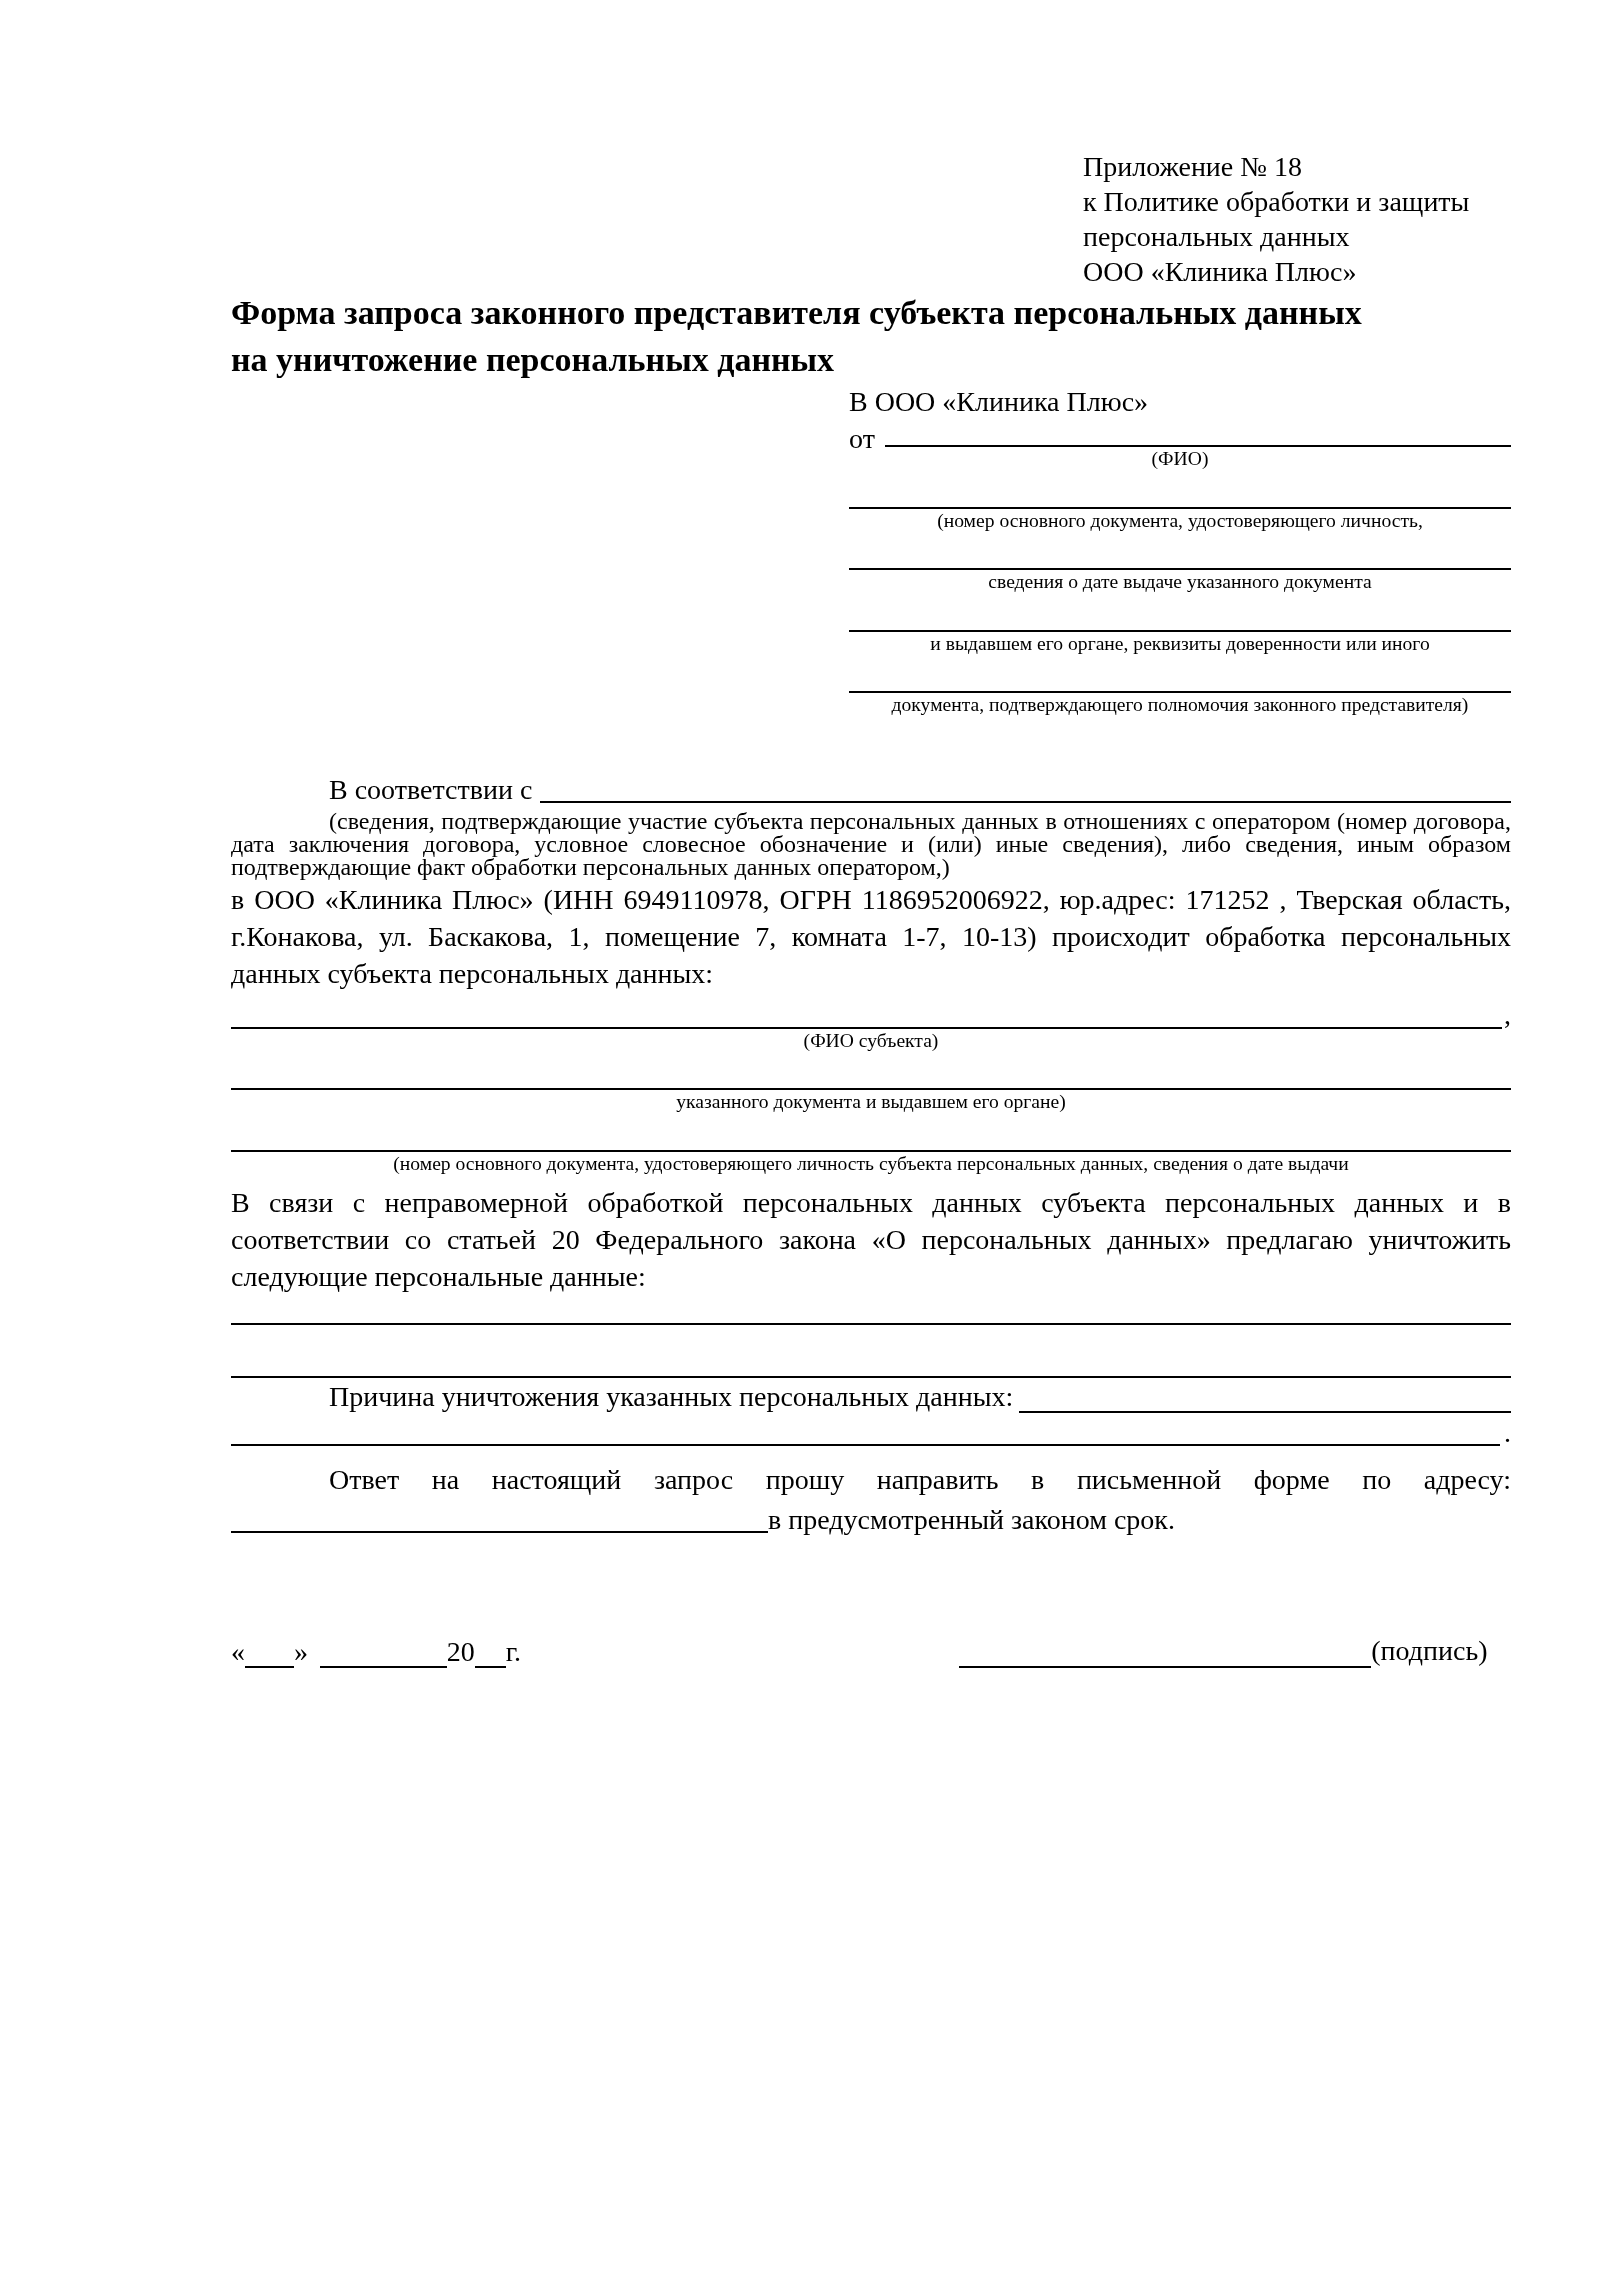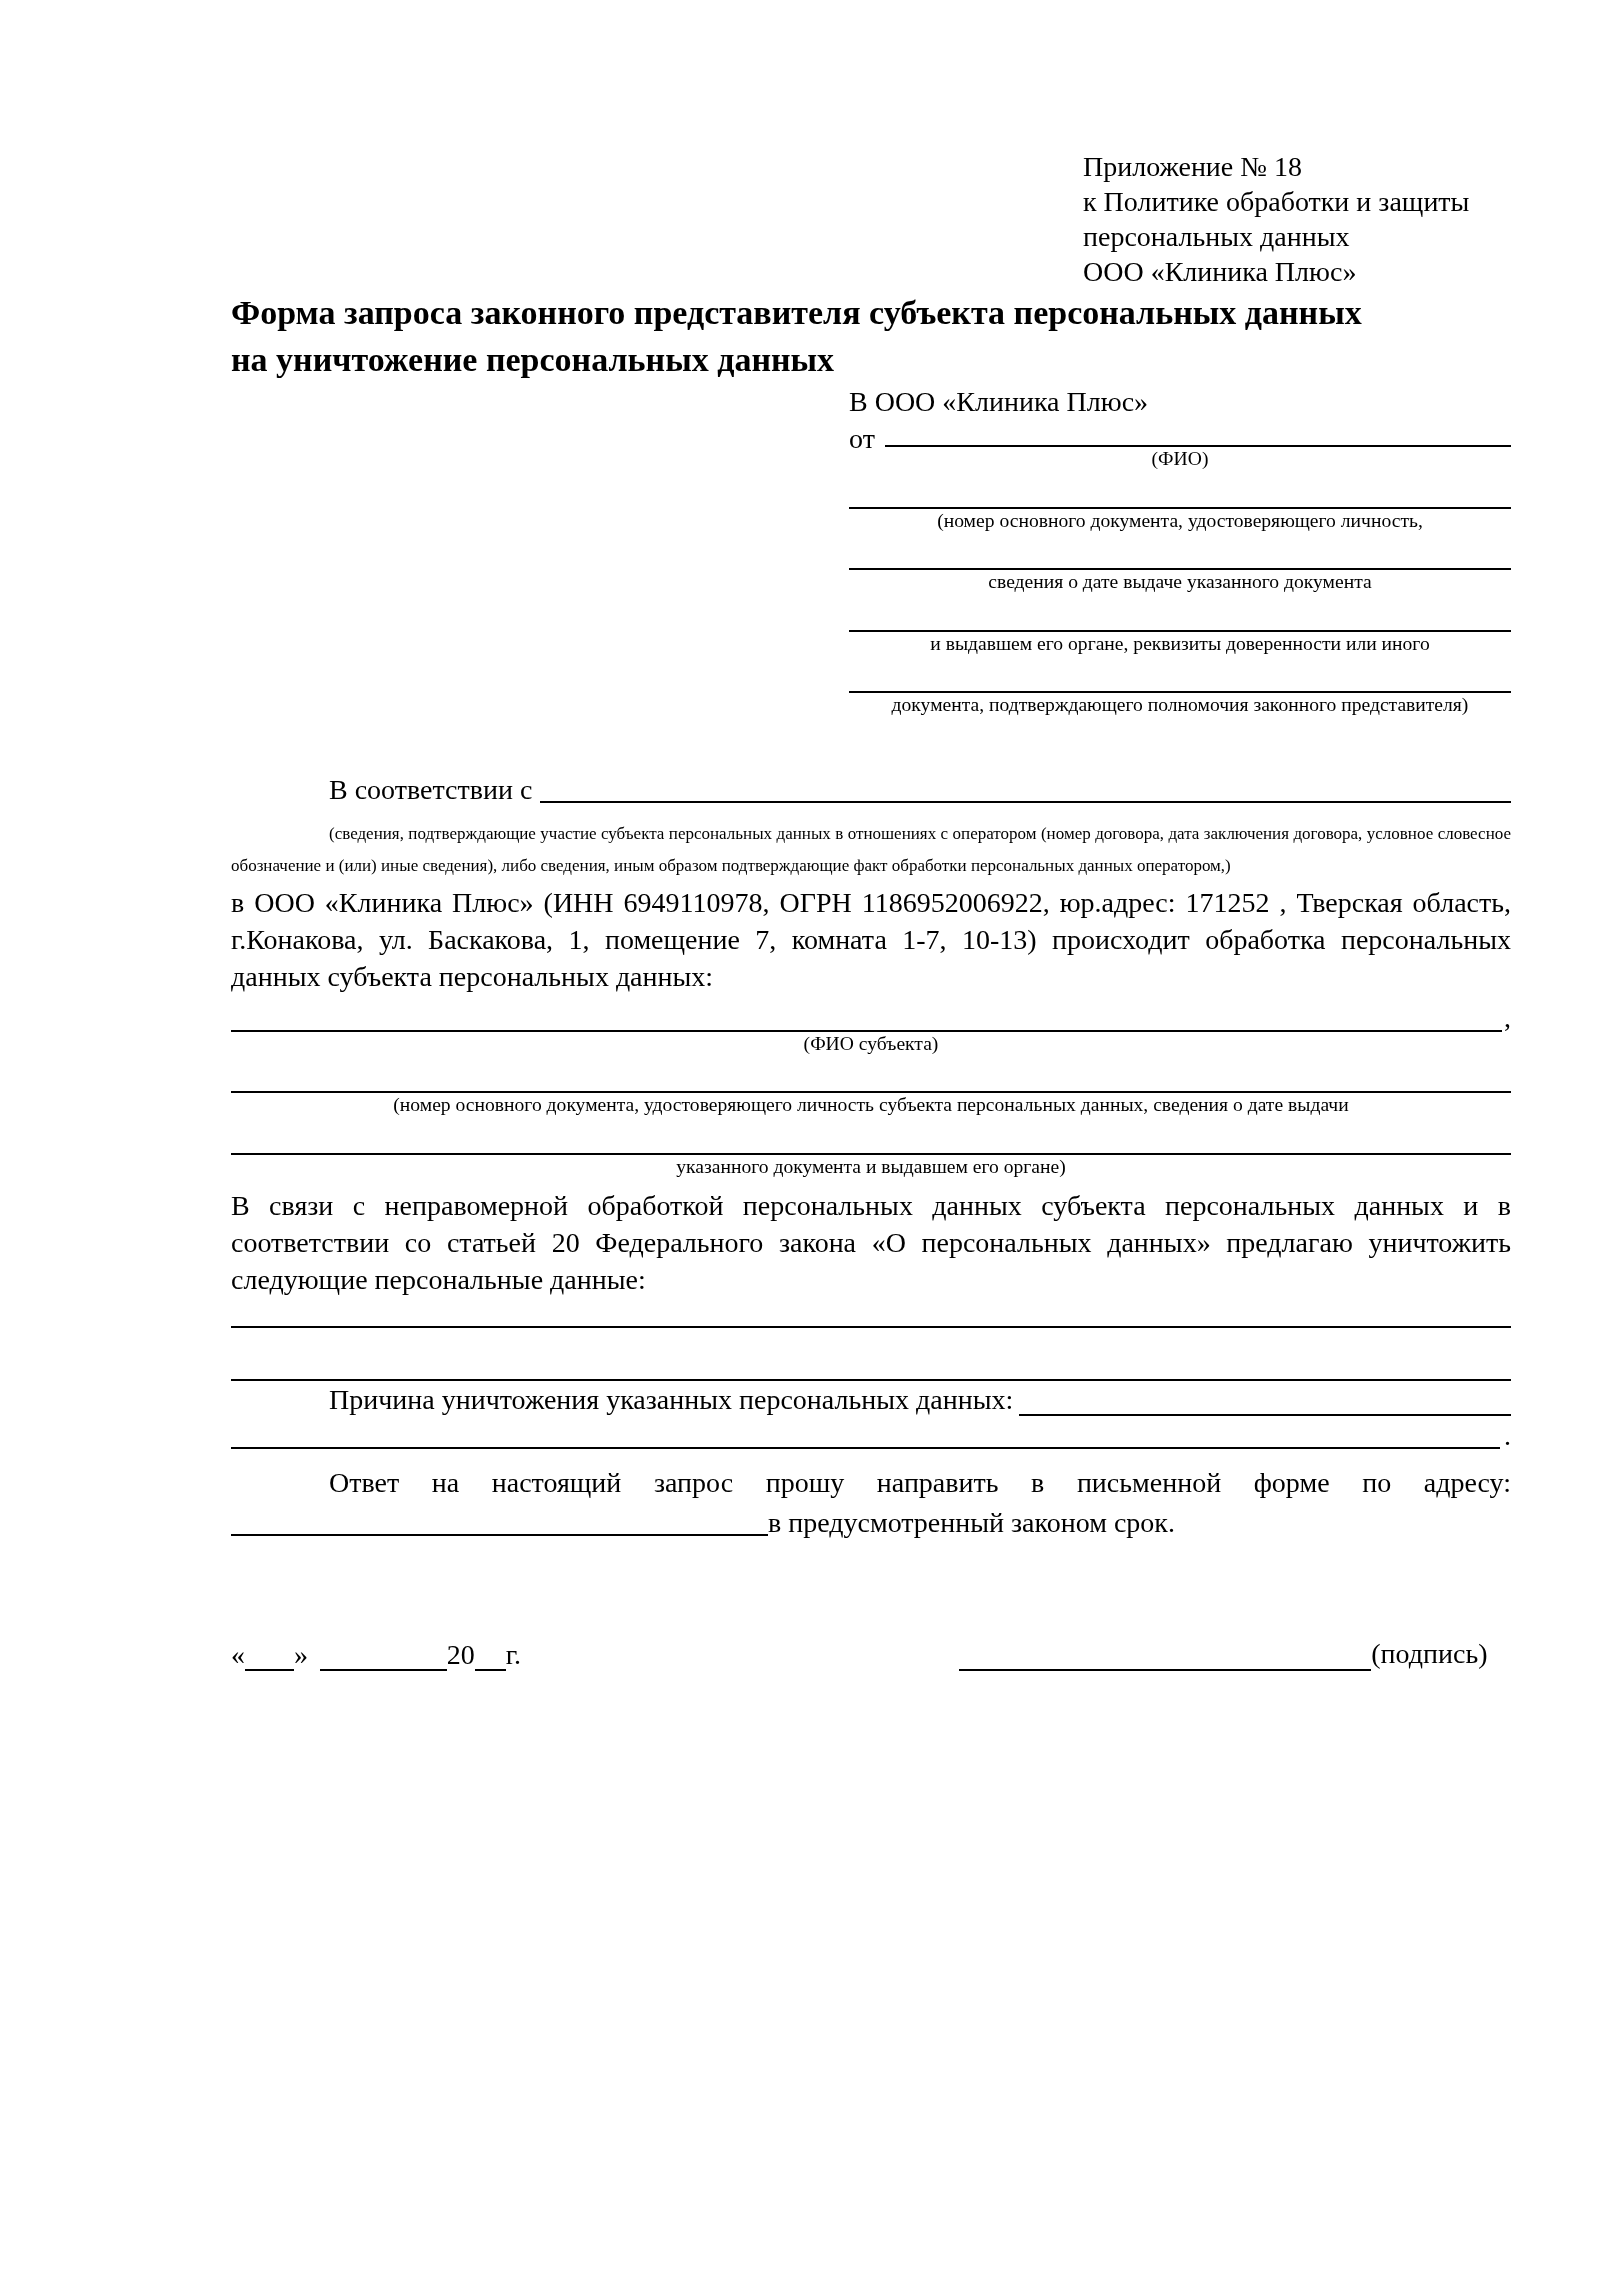--- a/index.html
+++ b/index.html
@@ -40,25 +40,25 @@
   .fcap {
     font-size: 19.6px;
     line-height: 24.5px;
     text-align: center;
   }
   
   .accordance-row { display: flex; margin-top: 53px; margin-left: 98px; height: 32px; }
   .accordance-row .lead { flex: 0 0 auto; padding-right: 7.8px; }
   .accordance-row .blank { flex: 1 1 auto; border-bottom: 2.9px solid #000; }
   .small-just {
-    font-size: 17px;
-    line-height: 32px;
+    font-size: 24px;
+    line-height: 23px;
     text-align: justify;
     text-indent: 98px;
-    margin-top: 15px;
+    margin-top: 7px;
   }
   .para { text-align: justify; }
   .op-para { margin-top: 2px; }
   .wide .gline { height: 35px; border-bottom: 2.9px solid #000; }
   .comma-row { display: flex; align-items: flex-end; }
   .comma-row .gline { flex: 1 1 auto; }
   .comma-row .suffix { flex: 0 0 auto; line-height: 29px; padding-left: 2px; }
   .demand { margin-top: 7.8px; }
   .empty-line-1 { height: 27.4px; border-bottom: 2.9px solid #000; }
   .empty-line-2 { height: 51px; border-bottom: 2.9px solid #000; }
@@ -147,25 +147,25 @@
 
   <div class="wide">
     <div class="comma-row">
       <div class="gline"></div>
       <span class="suffix">,</span>
     </div>
     <div class="fcap">(ФИО субъекта)</div>
 
     <div class="fgroup">
       <div class="gline"></div>
+      <div class="fcap">указанного документа и выдавшем его органе)</div>
+    </div>
+    <div class="fgroup">
+      <div class="gline"></div>
       <div class="fcap">(номер основного документа, удостоверяющего личность субъекта персональных данных, сведения о дате выдачи</div>
-    </div>
-    <div class="fgroup">
-      <div class="gline"></div>
-      <div class="fcap">указанного документа и выдавшем его органе)</div>
     </div>
   </div>
 
   <div class="para demand">В связи с неправомерной обработкой персональных данных субъекта персональных данных и в соответствии со статьей 20 Федерального закона «О персональных данных» предлагаю уничтожить следующие персональные данные:</div>
 
   <div class="empty-line-1"></div>
   <div class="empty-line-2"></div>
 
   <div class="reason-row">
     <span class="label">Причина уничтожения указанных персональных данных:</span>

